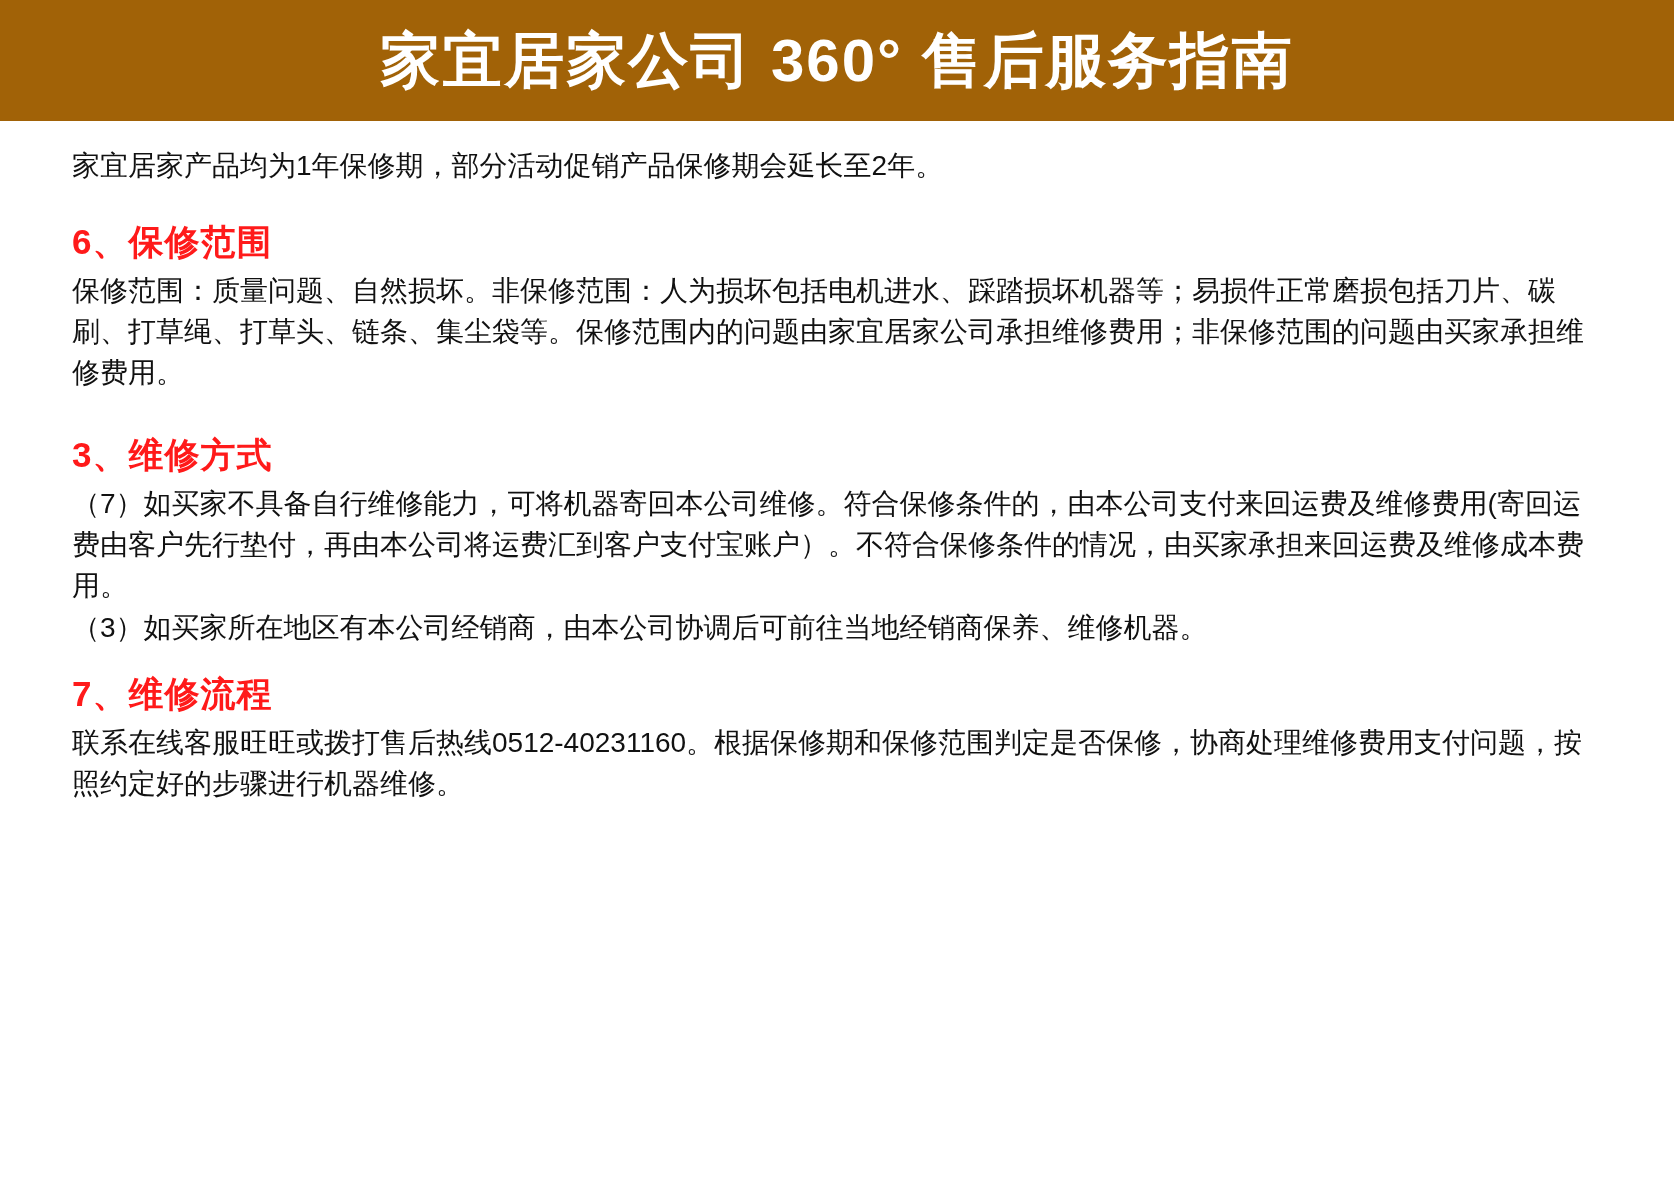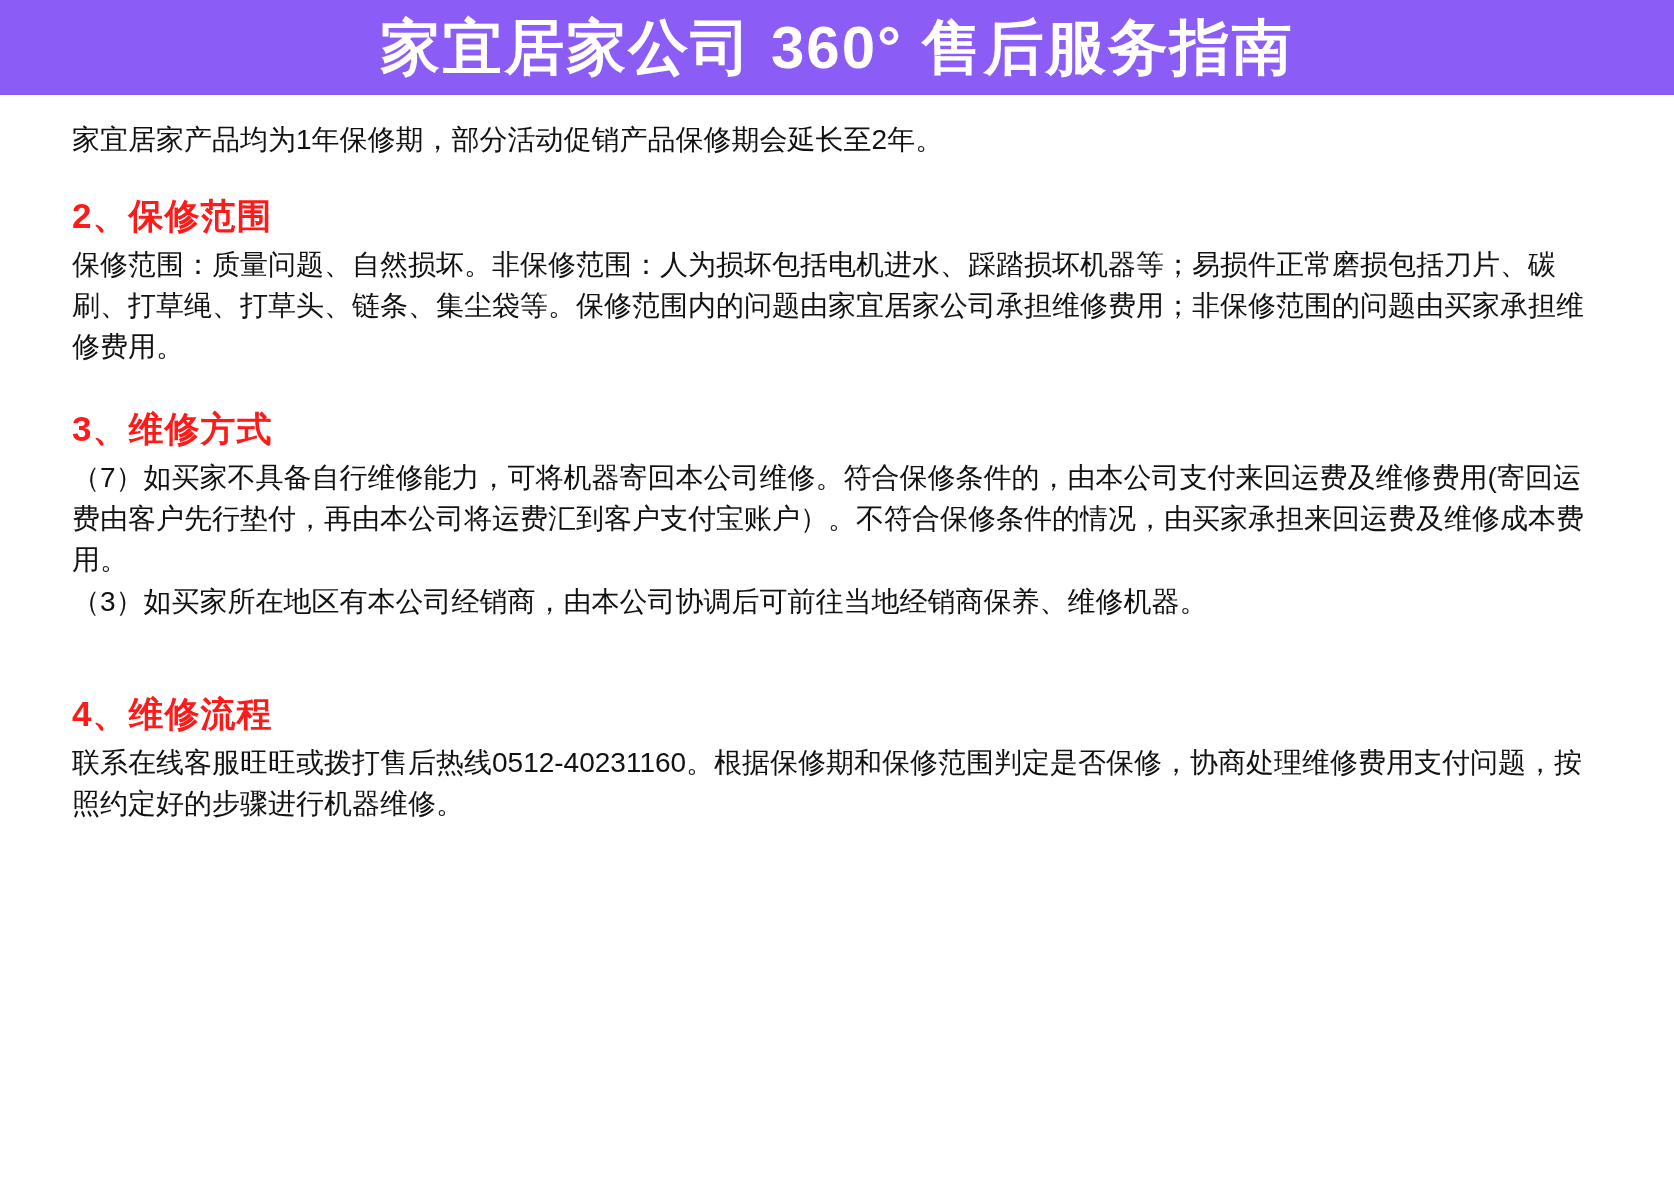--- a/index.html
+++ b/index.html
@@ -15,22 +15,22 @@
   }
   .page {
     position: relative;
     width: 1674px;
     height: 1181px;
     background: #ffffff;
     box-sizing: border-box;
   }
   .banner {
     width: 100%;
-    height: 95px;
-    background: #8b5cf6;
+    height: 121px;
+    background: #a16207;
     display: flex;
     align-items: center;
     justify-content: center;
     box-sizing: border-box;
   }
   .banner-title {
     color: #ffffff;
     font-size: 60px;
     font-weight: bold;
     letter-spacing: 2px;
@@ -62,55 +62,55 @@
     line-height: 1.47;
     letter-spacing: 0px;
     margin: 0;
     text-align: left;
   }
   .section-body p {
     margin: 0;
   }
   .gap-1 { margin-bottom: 34px; }
   .gap-2 { margin-bottom: 40px; }
-  .gap-3 { margin-bottom: 70px; }
+  .gap-3 { margin-bottom: 24px; }
 </style>
 </head>
 <body>
 
 <div class="page">
 
   <div class="banner">
     <h1 class="banner-title">家宜居家公司 360° 售后服务指南</h1>
   </div>
 
   <div class="content">
 
     <div class="section gap-1">
       <div class="section-body">
         <p>家宜居家产品均为1年保修期，部分活动促销产品保修期会延长至2年。</p>
       </div>
     </div>
 
     <div class="section gap-2">
-      <h2 class="section-heading">2、保修范围</h2>
+      <h2 class="section-heading">6、保修范围</h2>
       <div class="section-body">
         <p>保修范围：质量问题、自然损坏。非保修范围：人为损坏包括电机进水、踩踏损坏机器等；易损件正常磨损包括刀片、碳刷、打草绳、打草头、链条、集尘袋等。保修范围内的问题由家宜居家公司承担维修费用；非保修范围的问题由买家承担维修费用。</p>
       </div>
     </div>
 
     <div class="section gap-3">
       <h2 class="section-heading">3、维修方式</h2>
       <div class="section-body">
         <p>（7）如买家不具备自行维修能力，可将机器寄回本公司维修。符合保修条件的，由本公司支付来回运费及维修费用(寄回运费由客户先行垫付，再由本公司将运费汇到客户支付宝账户）。不符合保修条件的情况，由买家承担来回运费及维修成本费用。</p>
         <p>（3）如买家所在地区有本公司经销商，由本公司协调后可前往当地经销商保养、维修机器。</p>
       </div>
     </div>
 
     <div class="section">
-      <h2 class="section-heading">4、维修流程</h2>
+      <h2 class="section-heading">7、维修流程</h2>
       <div class="section-body">
         <p>联系在线客服旺旺或拨打售后热线0512-40231160。根据保修期和保修范围判定是否保修，协商处理维修费用支付问题，按照约定好的步骤进行机器维修。</p>
       </div>
     </div>
 
   </div>
 </div>
 
 </body></html>

